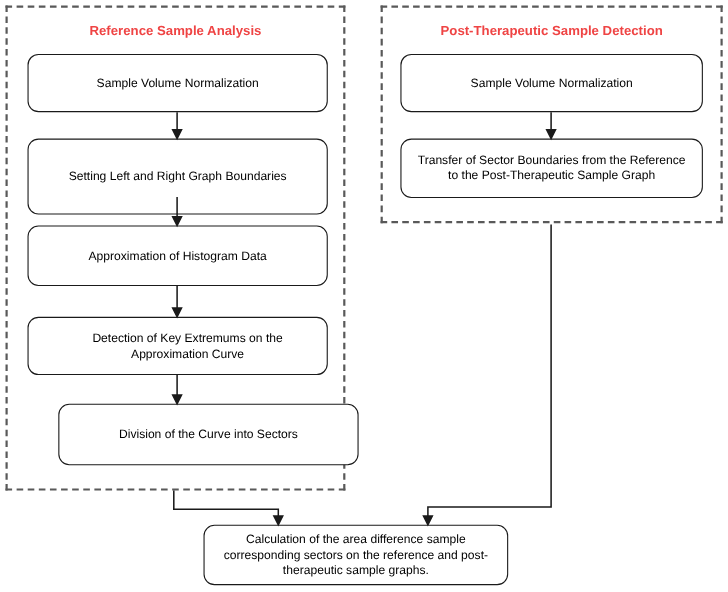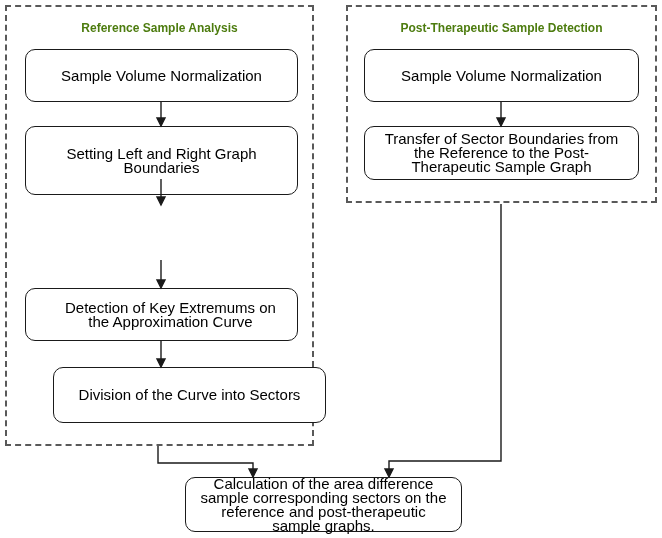--- a/index.html
+++ b/index.html
@@ -24,33 +24,33 @@
   #panel-reference { left: 5px; top: 5px; width: 309px; height: 441px; }
   #panel-post      { left: 346px; top: 5px; width: 311px; height: 198px; }
   .panel-title {
     position: absolute;
     left: 0;
     right: 0;
     top: 14px;
     text-align: center;
     font-weight: bold;
     font-size: 12px;
-    color: #4d7c0f;
+    color: #ef4444;
   }
   .step-box {
     position: absolute;
     box-sizing: border-box;
     border: 1px solid #1a1a1a;
     border-radius: 10px;
     background: #ffffff;
     display: flex;
     align-items: center;
     justify-content: center;
     text-align: center;
-    font-size: 15px;
+    font-size: 11px;
     line-height: 14px;
     color: #000000;
     padding: 4px 10px;
   }
   
   #box-l1 { left: 25px;  top: 49px;  width: 273px; height: 53px; }
   #box-l2 { left: 25px;  top: 126px; width: 273px; height: 69px; }
   #box-l3 { left: 25px;  top: 205px; width: 273px; height: 55px; }
   #box-l4 { left: 25px;  top: 288px; width: 273px; height: 53px; padding-left: 28px; }
   #box-l5 { left: 25px;  top: 367px; width: 273px; height: 56px; margin-left: 28px; }
@@ -74,20 +74,21 @@
   <div class="panel" id="panel-reference">
     <div class="panel-title">Reference Sample Analysis</div>
   </div>
 
   <div class="panel" id="panel-post">
     <div class="panel-title">Post-Therapeutic Sample Detection</div>
   </div>
 
   <div class="step-box" id="box-l1">Sample Volume Normalization</div>
   <div class="step-box" id="box-l2">Setting Left and Right Graph Boundaries</div>
+  <div class="step-box" id="box-l3">Approximation of Histogram Data</div>
   <div class="step-box" id="box-l4">Detection of Key Extremums on the Approximation Curve</div>
   <div class="step-box" id="box-l5">Division of the Curve into Sectors</div>
 
   <div class="step-box" id="box-r1">Sample Volume Normalization</div>
   <div class="step-box" id="box-r2">Transfer of Sector Boundaries from the Reference to the Post-Therapeutic Sample Graph</div>
 
   <div class="step-box" id="box-final">Calculation of the area difference sample corresponding sectors on the reference and post-therapeutic sample graphs.</div>
 
   <svg id="connectors" width="662" height="538" viewBox="0 0 662 538">
     <g stroke="#1a1a1a" stroke-width="1.4" fill="#1a1a1a">

